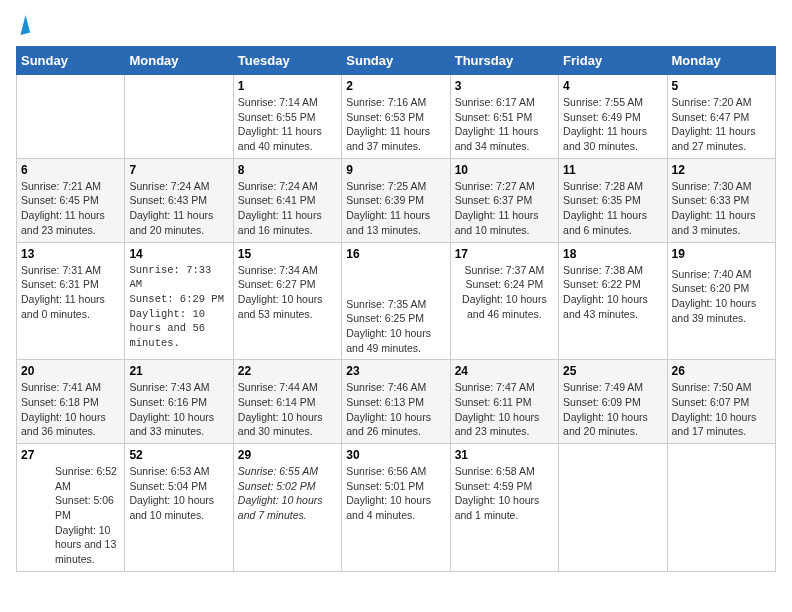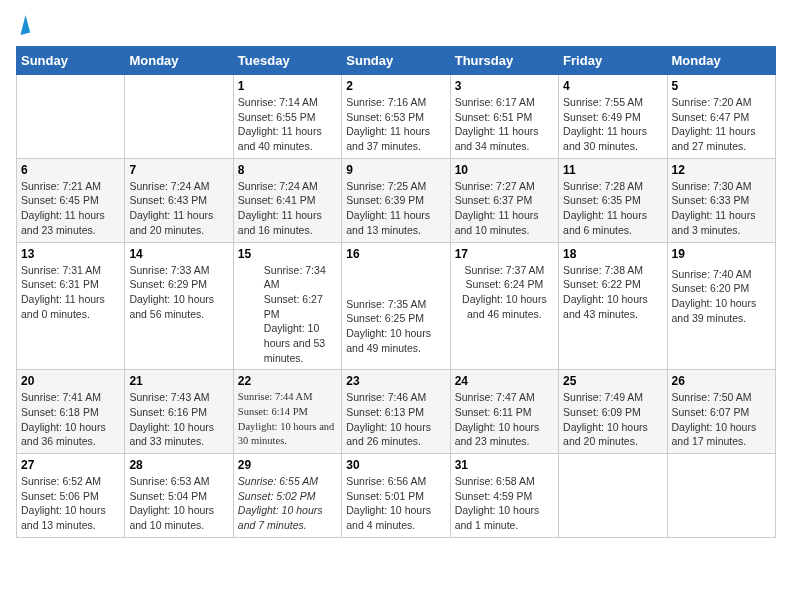--- a/index.html
+++ b/index.html
@@ -205,27 +205,27 @@
       </tr>
       <tr>
         <td>
           <span class="day-number">13</span>
           <div class="day-info" style="white-space: pre-line;">Sunrise: 7:31 AM
 Sunset: 6:31 PM
 Daylight: 11 hours and 0 minutes.</div>
         </td>
         <td>
           <span class="day-number">14</span>
-          <div class="day-info" style="white-space: pre-line;">Sunrise: 7:33 AM
+          <div class="day-info" style="white-space: pre-line; font-family: Liberation Mono, monospace;">Sunrise: 7:33 AM
 Sunset: 6:29 PM
 Daylight: 10 hours and 56 minutes.</div>
         </td>
         <td>
           <span class="day-number">15</span>
-          <div class="day-info" style="white-space: pre-line; margin-left: 26px;">Sunrise: 7:34 AM
+          <div class="day-info" style="white-space: pre-line;">Sunrise: 7:34 AM
 Sunset: 6:27 PM
 Daylight: 10 hours and 53 minutes.</div>
         </td>
         <td>
           <span class="day-number">16</span>
           <div class="day-info" style="white-space: pre-line; margin-top: 36px;">Sunrise: 7:35 AM
 Sunset: 6:25 PM
 Daylight: 10 hours and 49 minutes.</div>
         </td>
         <td>
@@ -255,21 +255,21 @@
 Daylight: 10 hours and 36 minutes.</div>
         </td>
         <td>
           <span class="day-number">21</span>
           <div class="day-info" style="white-space: pre-line;">Sunrise: 7:43 AM
 Sunset: 6:16 PM
 Daylight: 10 hours and 33 minutes.</div>
         </td>
         <td>
           <span class="day-number">22</span>
-          <div class="day-info" style="white-space: pre-line; font-family: Liberation Serif, serif;">Sunrise: 7:44 AM
+          <div class="day-info" style="white-space: pre-line;">Sunrise: 7:44 AM
 Sunset: 6:14 PM
 Daylight: 10 hours and 30 minutes.</div>
         </td>
         <td>
           <span class="day-number">23</span>
           <div class="day-info" style="white-space: pre-line;">Sunrise: 7:46 AM
 Sunset: 6:13 PM
 Daylight: 10 hours and 26 minutes.</div>
         </td>
         <td>
@@ -287,26 +287,26 @@
         <td>
           <span class="day-number">26</span>
           <div class="day-info" style="white-space: pre-line;">Sunrise: 7:50 AM
 Sunset: 6:07 PM
 Daylight: 10 hours and 17 minutes.</div>
         </td>
       </tr>
       <tr>
         <td>
           <span class="day-number">27</span>
-          <div class="day-info" style="white-space: pre-line;">Sunrise: 6:52 AM
+          <div class="day-info" style="white-space: pre-line; margin-left: 34px;">Sunrise: 6:52 AM
 Sunset: 5:06 PM
 Daylight: 10 hours and 13 minutes.</div>
         </td>
         <td>
-          <span class="day-number">28</span>
+          <span class="day-number">52</span>
           <div class="day-info" style="white-space: pre-line;">Sunrise: 6:53 AM
 Sunset: 5:04 PM
 Daylight: 10 hours and 10 minutes.</div>
         </td>
         <td>
           <span class="day-number">29</span>
           <div class="day-info" style="white-space: pre-line; font-style: italic;">Sunrise: 6:55 AM
 Sunset: 5:02 PM
 Daylight: 10 hours and 7 minutes.</div>
         </td>

